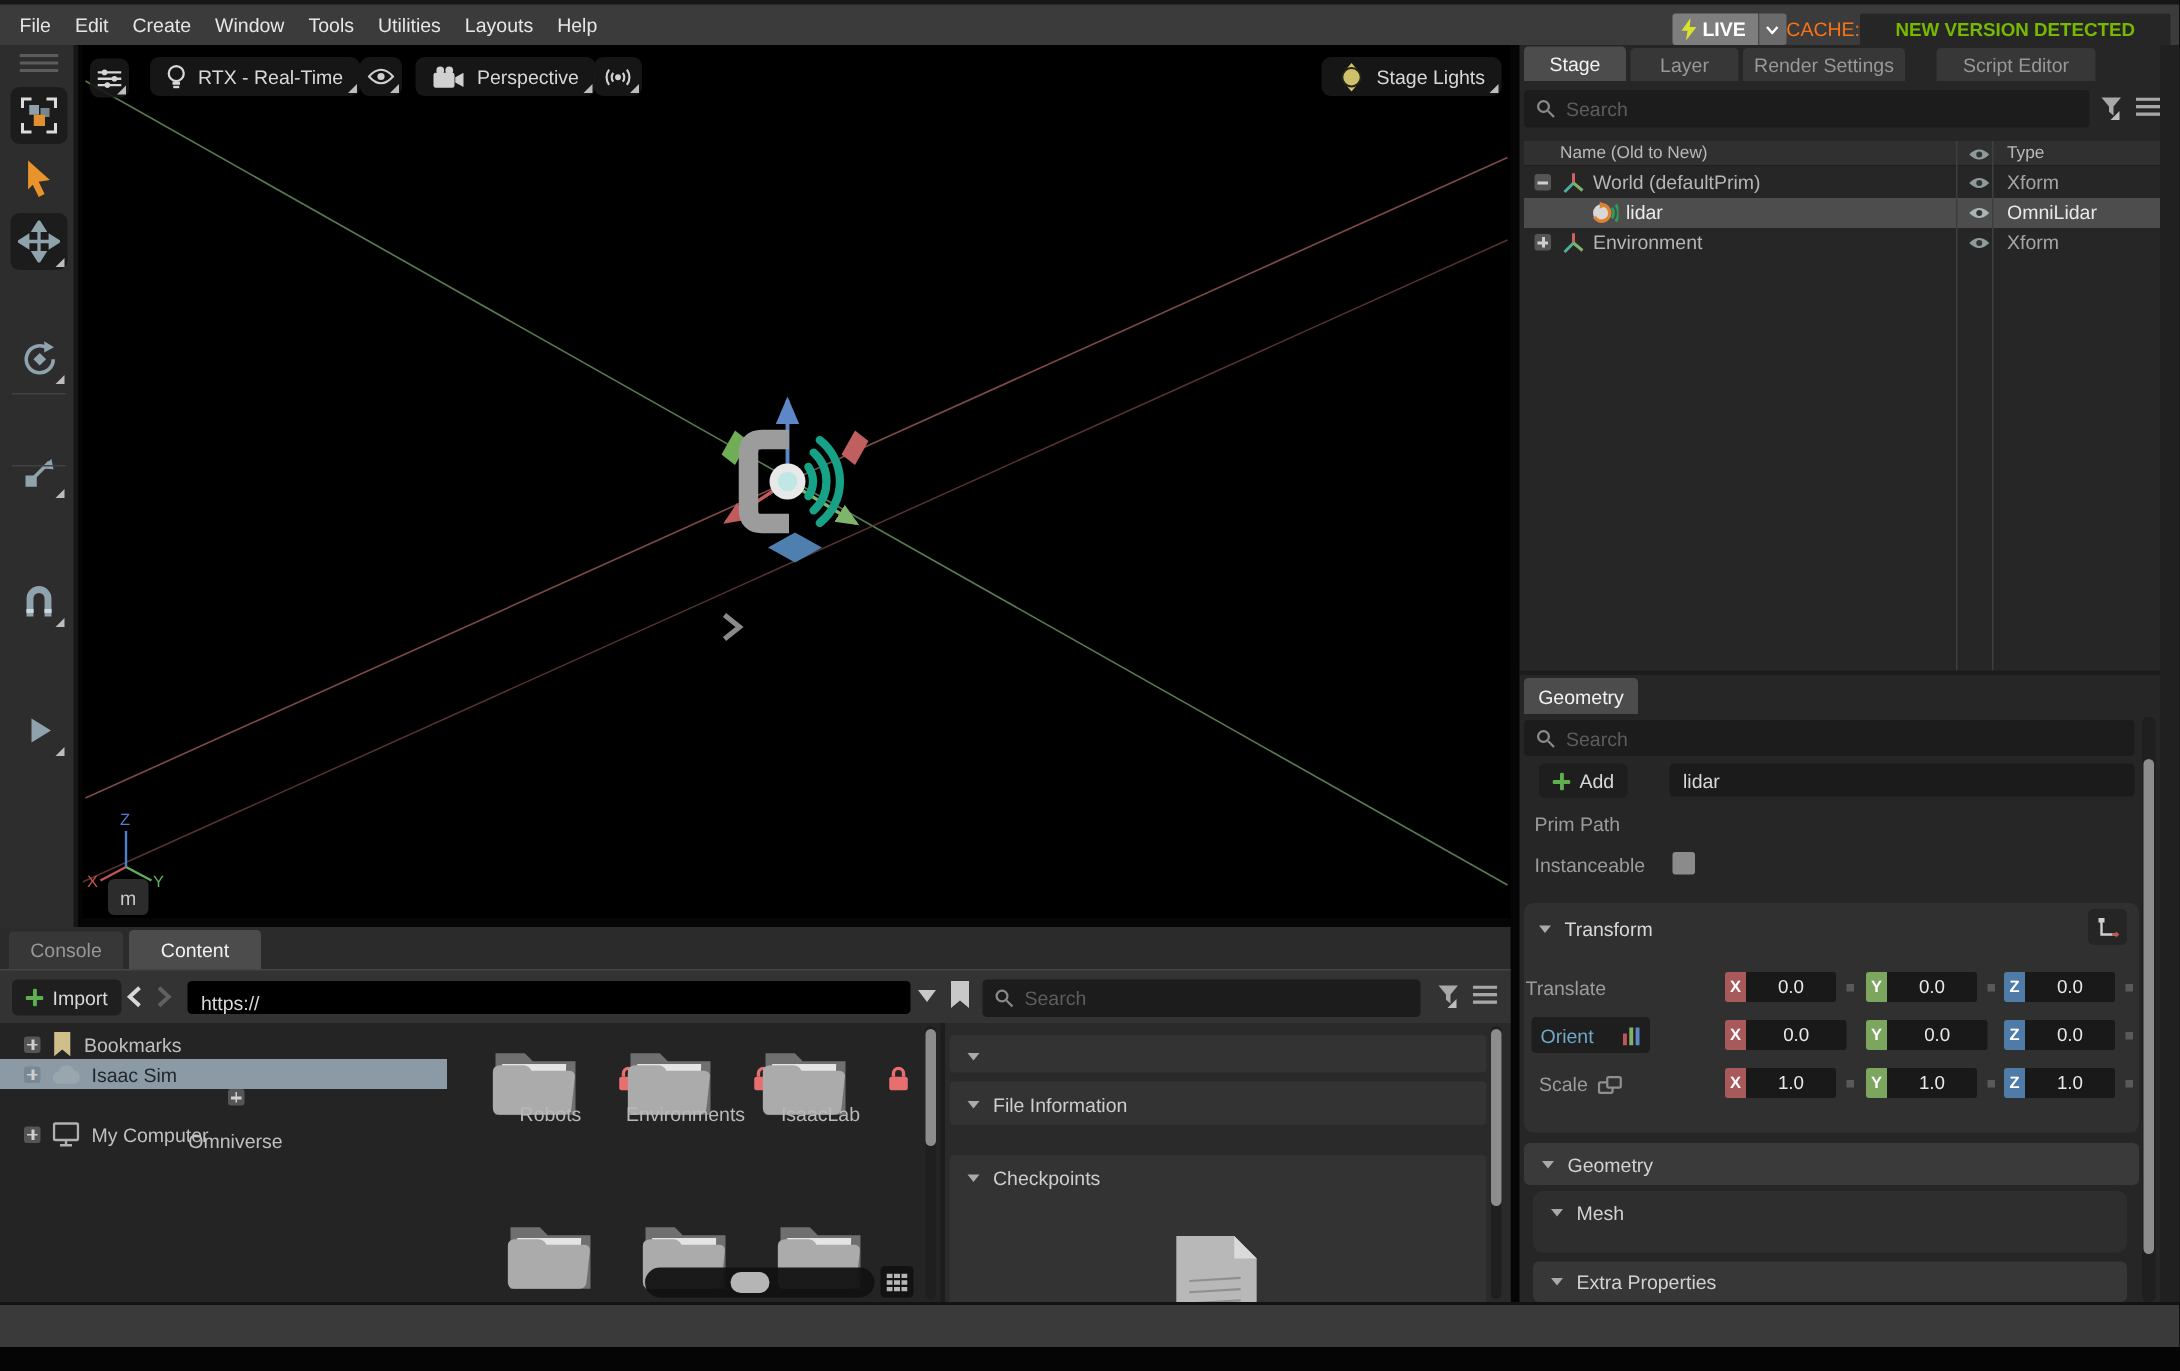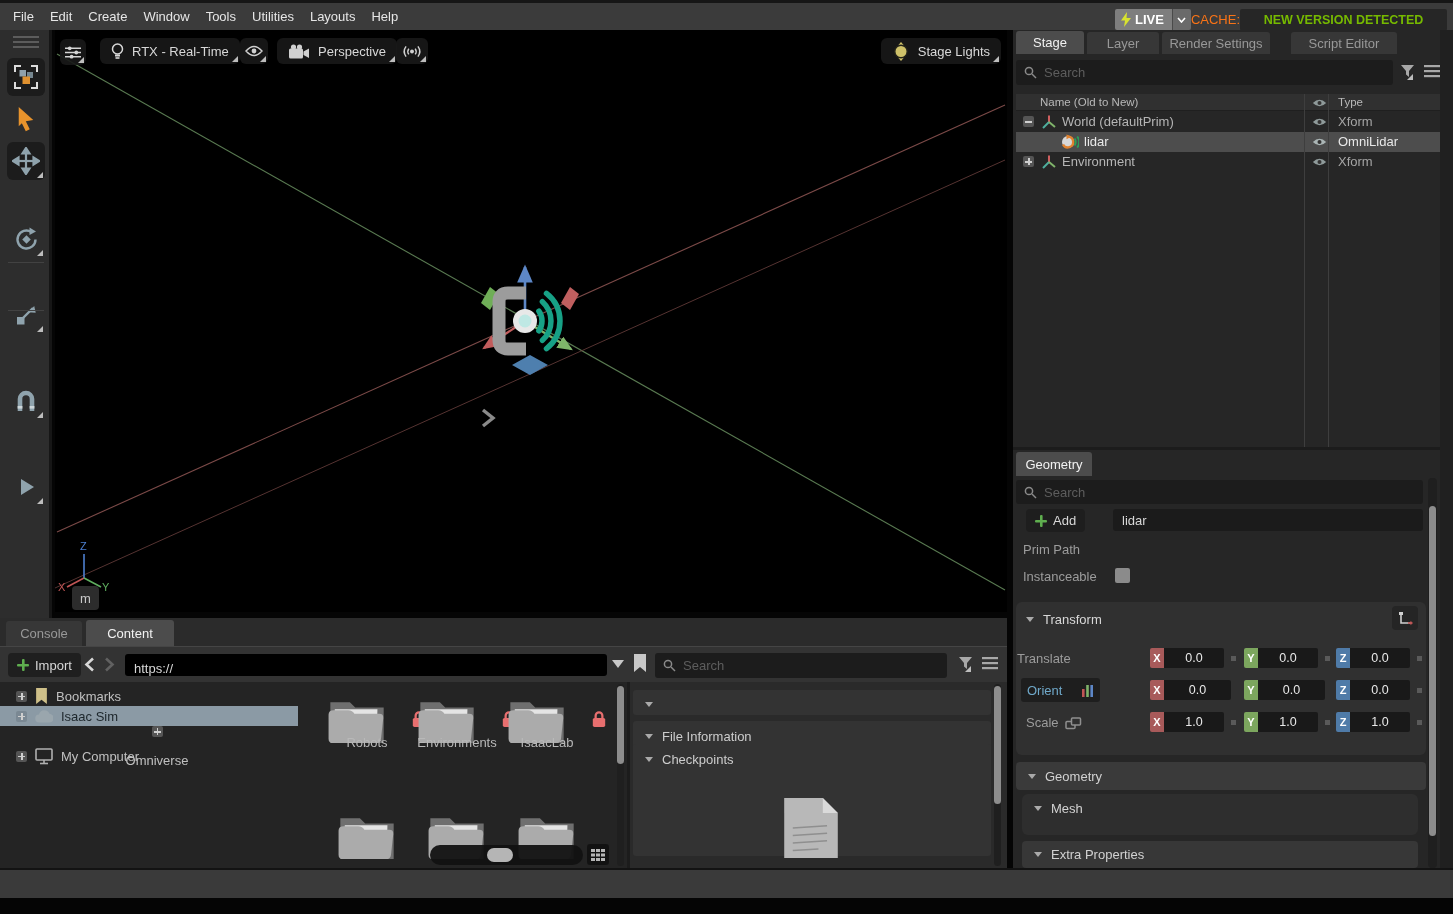--- a/index.html
+++ b/index.html
@@ -693,21 +693,21 @@
   <div style="position:absolute;left:627px;top:64px;width:3px;height:186px;background:#1c1c1c;"></div>
 
   <div id="cb-detail">
     <div class="dsect" style="top:8px;height:25px;">
       <div class="tri-down" style="margin-top:4px;"></div>
     </div>
     <div class="dsect" style="top:39px;height:29px;">
       <div class="tri-down" style="margin-top:5px;"></div>
       <span>File Information</span>
     </div>
-    <div class="dsect" style="top:62px;height:112px;">
+    <div class="dsect" style="top:88px;height:112px;">
       <div class="tri-down" style="margin-top:5px;"></div>
       <span>Checkpoints</span>
       <svg style="position:absolute;left:148px;top:54px;" width="60" height="60" viewBox="0 0 54 56">
         <path d="M2 0 H38 L52 14 V56 H2 Z" fill="#b8b8b8"></path>
         <polygon points="38,0 52,14 38,14" fill="#dadada"></polygon>
         <g stroke="#8f8f8f" stroke-width="1.4">
             <line x1="10" y1="28" x2="42" y2="26"></line>
             <line x1="10" y1="35" x2="42" y2="33"></line>
             <line x1="10" y1="42" x2="42" y2="40"></line>
             <line x1="10" y1="49" x2="34" y2="47.5"></line>

